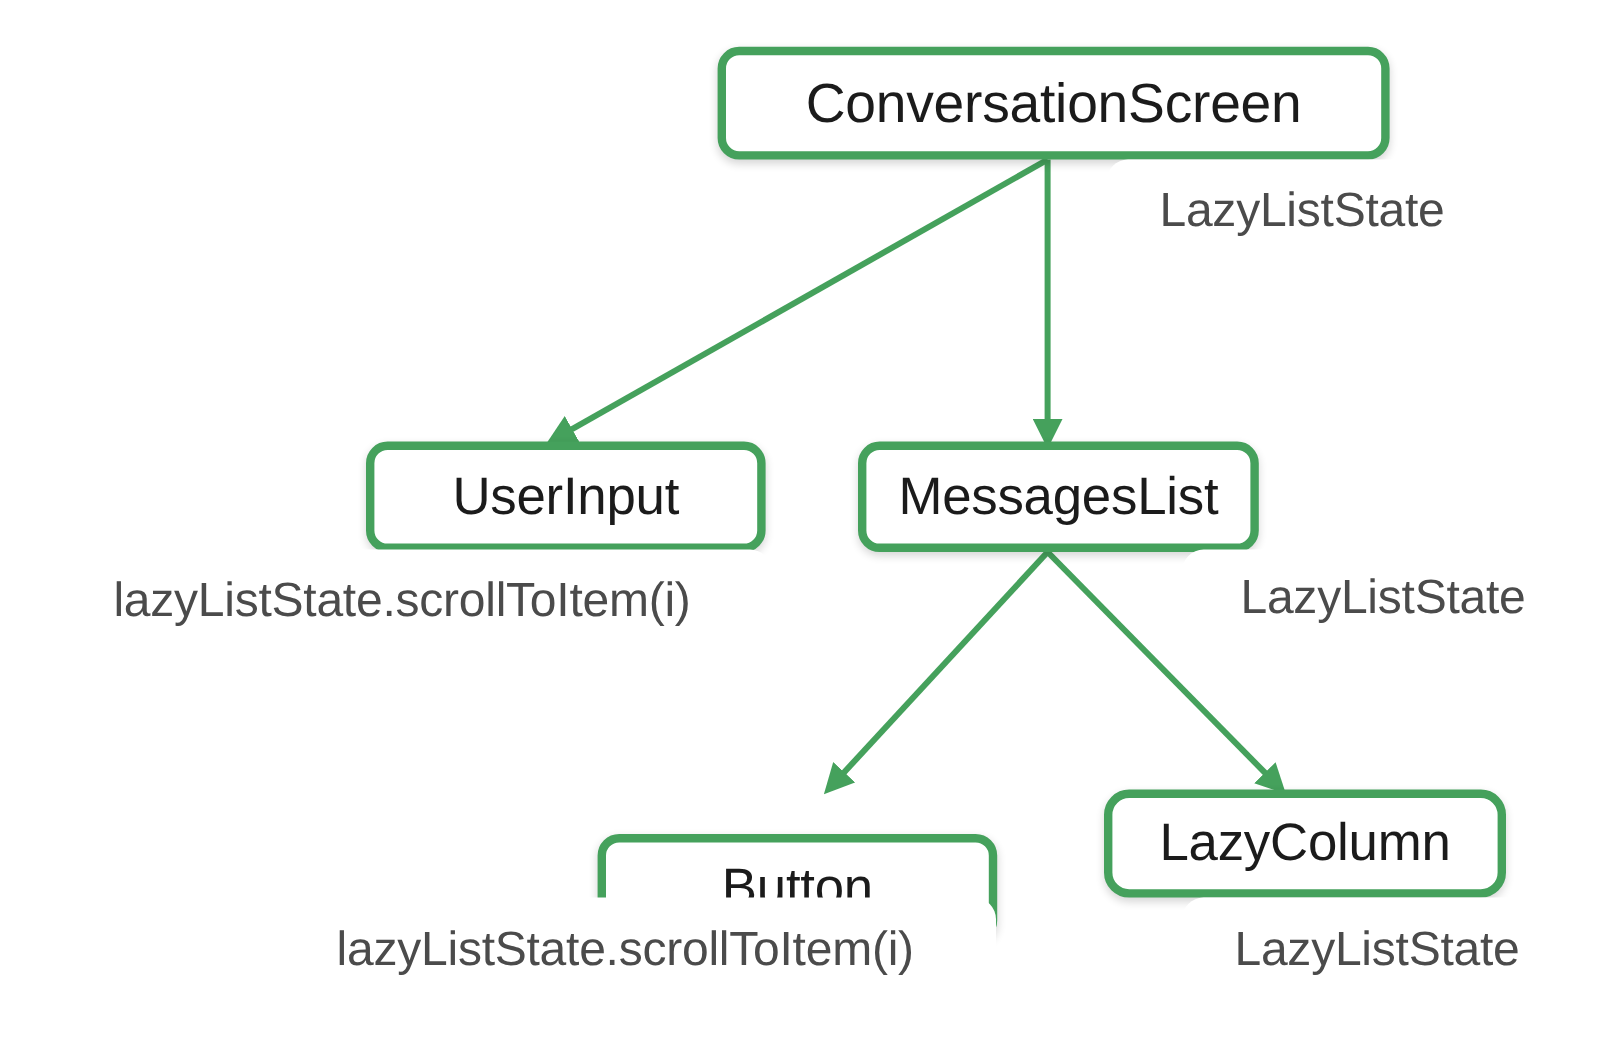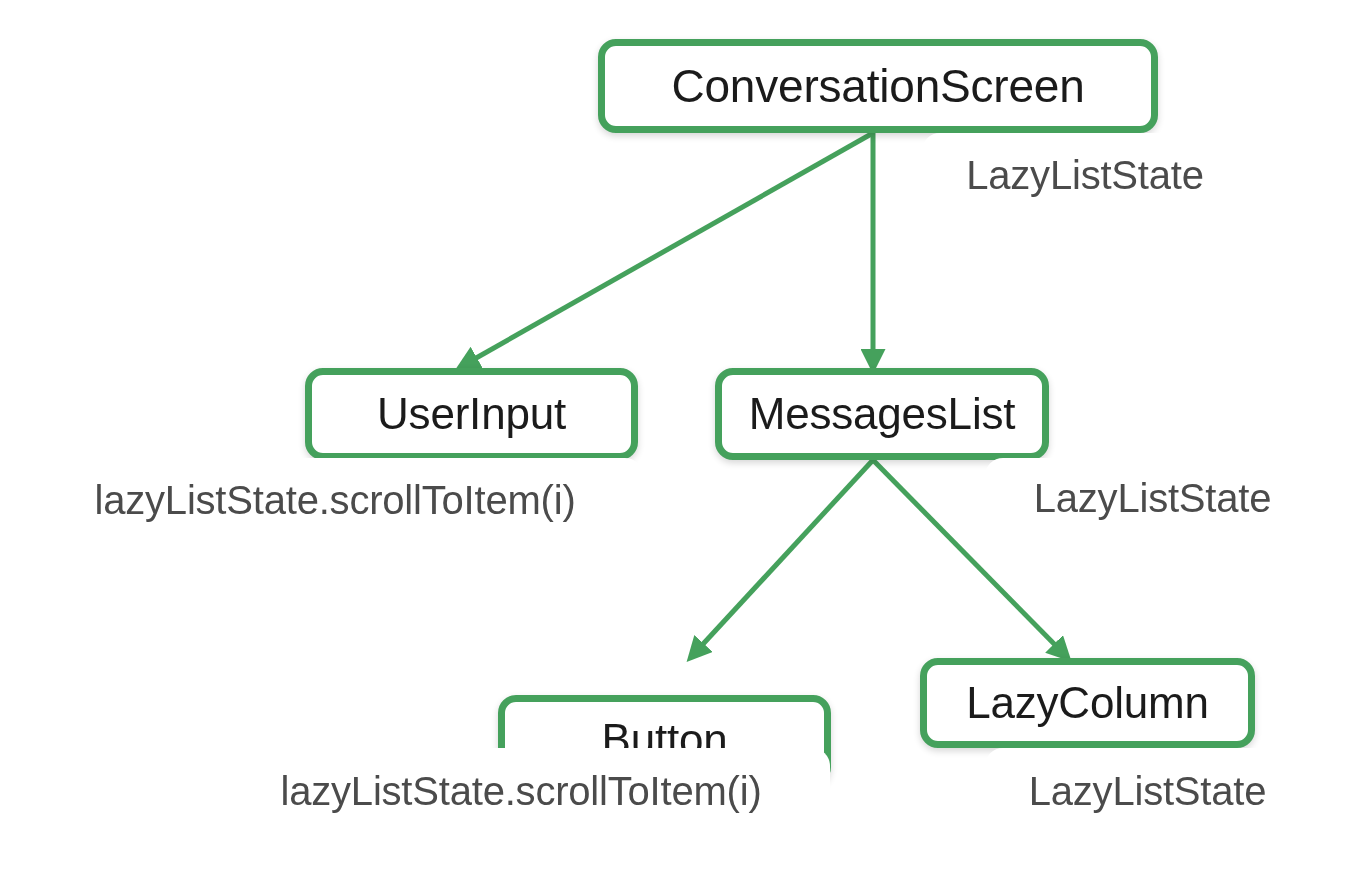--- a/index.html
+++ b/index.html
@@ -87,21 +87,21 @@
       </div>
       <div class="node state" style="left: 985px; top: 458px; width: 335px; height: 80px; font-size: 40px; border-color: rgb(248, 199, 75); color: rgb(75, 75, 75); background: rgb(255, 255, 255);">
         <span>LazyListState</span>
       </div>
       <div class="node composable" style="left: 498px; top: 658px; width: 333px; height: 90px; font-size: 44px; border-color: rgb(69, 161, 92); color: rgb(27, 27, 27); background: rgb(255, 255, 255); margin-top: 37px;">
         <span>Button</span>
       </div>
       <div class="node state" style="left: 212px; top: 748px; width: 618px; height: 87px; font-size: 40px; border-color: rgb(248, 199, 75); color: rgb(75, 75, 75); background: rgb(255, 255, 255);">
         <span>lazyListState.scrollToItem(i)</span>
       </div>
-      <div class="node composable" style="left: 920px; top: 658px; width: 335px; height: 90px; font-size: 44px; border-color: rgb(69, 161, 92); color: rgb(27, 27, 27); background: rgb(255, 255, 255);">
+      <div class="node composable" style="left: 920px; top: 658px; width: 335px; height: 90px; font-size: 44px; border-color: rgb(69, 161, 92); color: rgb(27, 27, 27); background: rgb(255, 255, 255); border-radius: 21px;">
         <span>LazyColumn</span>
       </div>
       <div class="node state" style="left: 985px; top: 748px; width: 325px; height: 87px; font-size: 40px; border-color: rgb(248, 199, 75); color: rgb(75, 75, 75); background: rgb(255, 255, 255);">
         <span>LazyListState</span>
       </div>
     </div>
 
 </div>
 
 </body></html>

